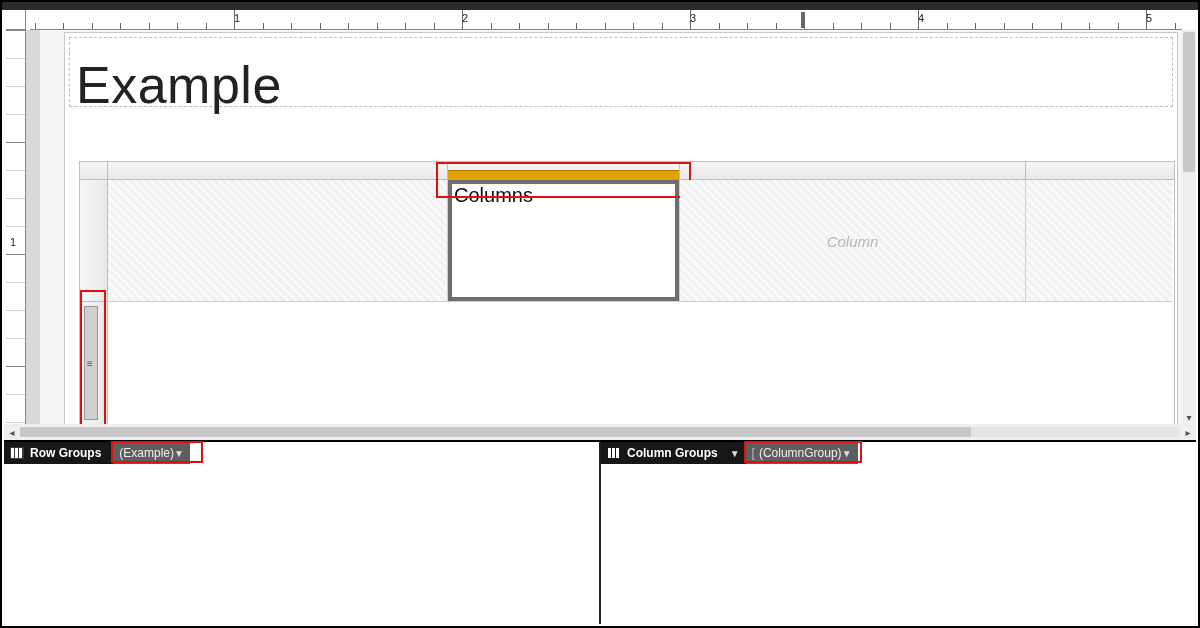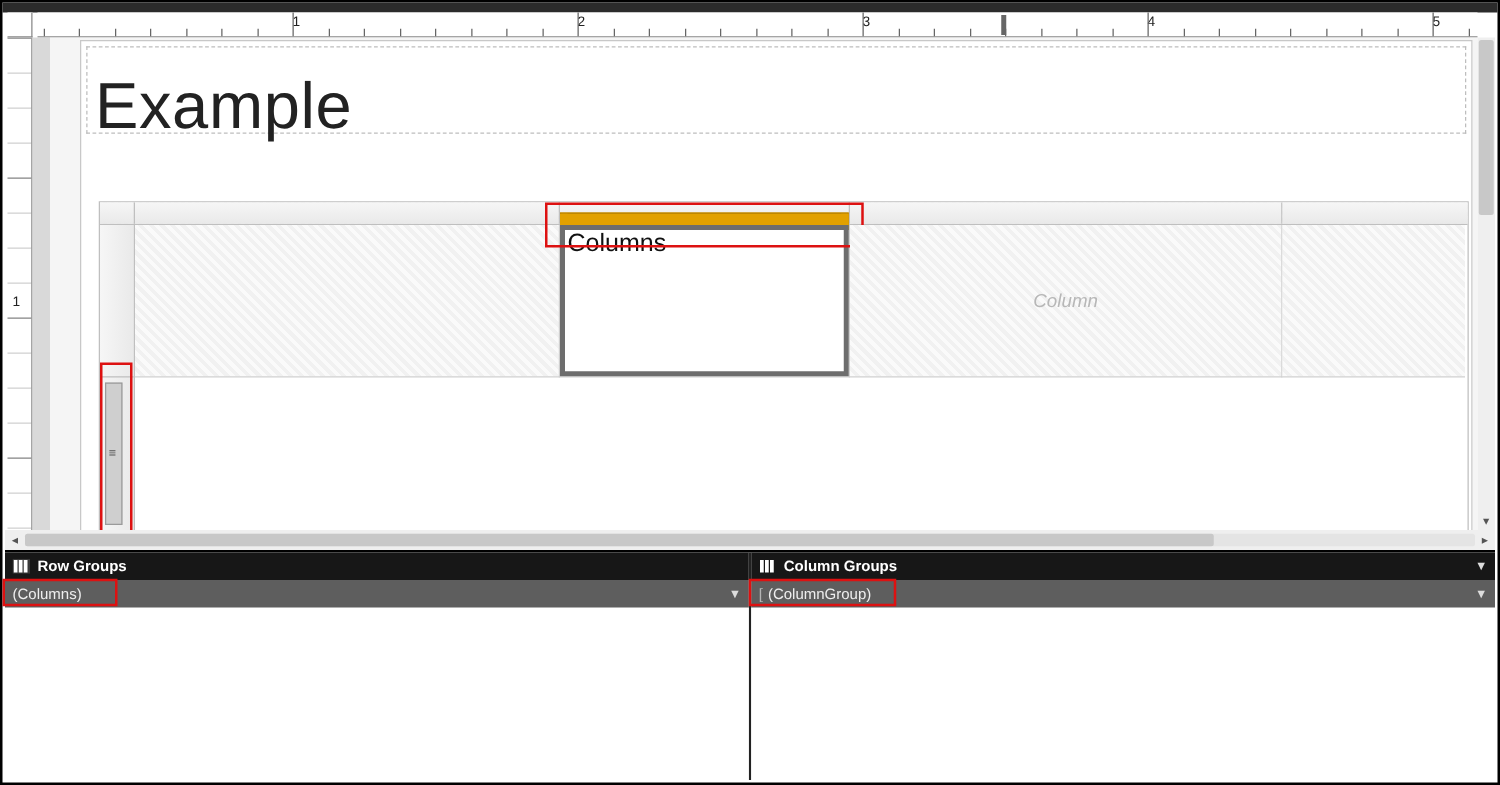--- a/index.html
+++ b/index.html
@@ -67,21 +67,21 @@
   .vscroll .thumb { position:absolute; left:1px; right:1px; top:2px; height:140px; background:#c8c8c8; border-radius:2px; }
   .vscroll .down{ position:absolute; left:0; right:0; bottom:0; height:14px; display:flex; align-items:center; justify-content:center; font-size:10px; color:#555;}
   
   .hscroll-row { position:absolute; left:2px; right:2px; bottom:186px; height:16px; background:#efefef; display:flex; align-items:center; }
   .hscroll-row .left,.hscroll-row .right{ width:16px; text-align:center; font-size:10px; color:#555; }
   .hscroll-row .track{ flex:1; height:10px; background:#e4e4e4; position:relative; border-radius:2px; }
   .hscroll-row .thumb{ position:absolute; left:0; top:0; bottom:0; width:82%; background:#c8c8c8; border-radius:2px; }
 
   
   .groups { position:absolute; left:2px; right:2px; bottom:2px; height:184px; display:flex; border-top:2px solid #000; }
-  .gp { flex:1; display:flex; flex-direction:column; border-right:2px solid #222;text-align:center; }
+  .gp { flex:1; display:flex; flex-direction:row; border-right:2px solid #222;text-align:center; }
   .gp:last-child{ border-right:none; }
   .gp-header { height:22px; background:#171717; color:#fff; display:flex; align-items:center; gap:6px; padding:0 6px; font-size:12px; font-weight:600; }
   .gp-header .ico{ width:14px; height:12px; display:inline-flex; }
   .gp-header .ico svg{ width:14px; height:12px; }
   .gp-header .spacer{ flex:1; }
   .gp-header .drop{ font-size:10px; color:#ddd; }
   .gp-item-row { height:22px; background:#5e5e5e; display:flex; align-items:center; padding:0 6px; color:#eee; font-size:12px; position:relative; }
   .gp-item-row .spacer{ flex:1; }
   .gp-item-row .drop{ color:#ddd; font-size:10px; }
   .gp-body { flex:1; background:#fff; }
@@ -229,21 +229,21 @@
               <rect x="0" y="0" width="14" height="12" fill="#fff" opacity="0.15"></rect>
               <rect x="1" y="1" width="3" height="10" fill="#fff"></rect>
               <rect x="5" y="1" width="3" height="10" fill="#fff"></rect>
               <rect x="9" y="1" width="3" height="10" fill="#fff"></rect>
             </svg>
         </span>
         <span>Row Groups</span>
         <span class="spacer"></span>
       </div>
       <div class="gp-item-row">
-        <span>(Columns)</span>
+        <span>(Example)</span>
         <span class="spacer"></span>
         <span class="drop">▼</span>
         <div class="hl-thin" style="left:-2px; top:-1px; width:92px; height:22px"></div>
       </div>
       <div class="gp-body"></div>
     </div>
     <div class="gp">
       <div class="gp-header">
         <span class="ico">
           <svg viewBox="0 0 14 12">

